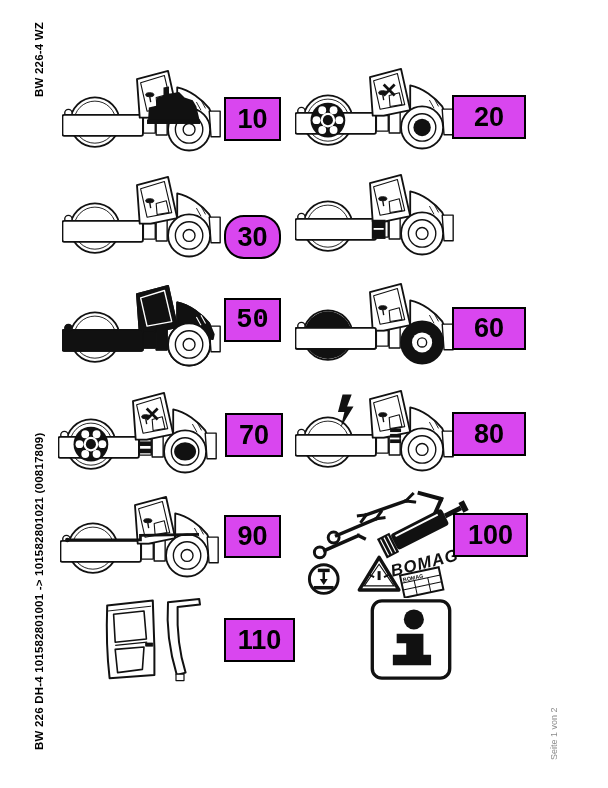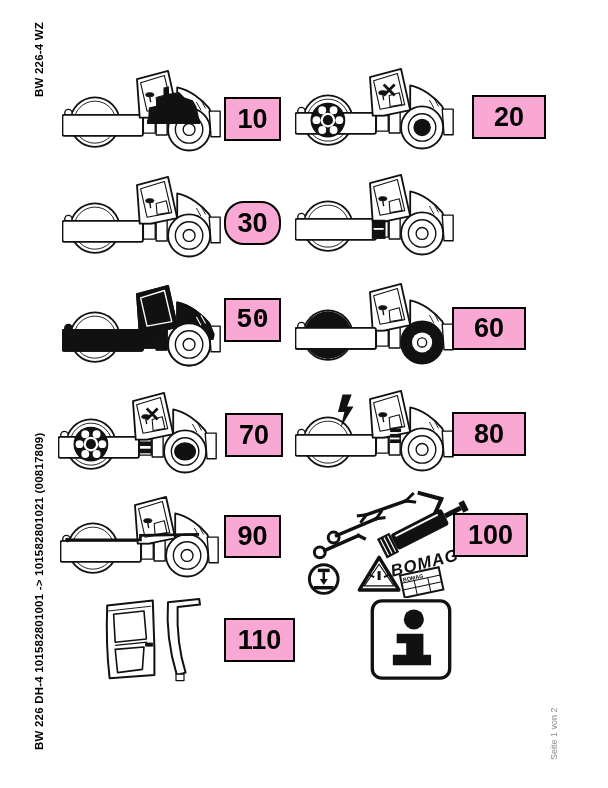--- a/index.html
+++ b/index.html
@@ -4,21 +4,21 @@
 <style>
   html,body{margin:0;padding:0;background:#fff;}
   .page{position:relative;width:608px;height:788px;background:#fff;overflow:hidden;
         font-family:"Liberation Sans",sans-serif;color:#000;}
   .vtext{position:absolute;transform-origin:0 0;transform:rotate(-90deg);
          white-space:nowrap;color:#000;}
   .vbold{font-weight:bold;font-size:11.5px;letter-spacing:.2px;}
   .pageno{font-size:9px;color:#8c8c8c;font-weight:normal;}
   .fig{position:absolute;}
   .fig svg{display:block;width:100%;height:100%;}
-  .numbox{position:absolute;border:2px solid #000;background:#f9a8d4;
+  .numbox{position:absolute;border:2px solid #000;background:#d946ef;
           display:flex;align-items:center;justify-content:center;
           font-weight:bold;font-size:27px;line-height:1;color:#000;}
   .hiddefs{position:absolute;width:0;height:0;overflow:hidden;}
 </style>
 </head>
 <body>
 
 <div class="page">
 
   <svg class="hiddefs" aria-hidden="true">
@@ -73,30 +73,30 @@
         <circle cx="23.5" cy="60" r="4.3" fill="#fff"></circle>
         <circle cx="29.8" cy="49.2" r="4.3" fill="#fff"></circle>
         <circle cx="42.2" cy="49.2" r="4.3" fill="#fff"></circle>
         <circle cx="36" cy="60" r="8" fill="#fff"></circle>
         <circle cx="36" cy="60" r="5.5" fill="#111"></circle>
         <circle cx="139" cy="68" r="9.5" fill="#111"></circle>
         <path d="M97,21 L109,33 M109,21 L97,33" stroke="#111" stroke-width="3" fill="none"></path>
       </g>
     </svg>
   </div>
-  <div class="numbox" style="left:472px;top:95px;width:70px;height:40px;align-items:center;">
+  <div class="numbox" style="left:452px;top:95px;width:70px;height:40px;align-items:center;">
     <span>20</span>
   </div>
 
   <div class="fig" style="left:62px;top:172px;width:160px;height:94px;">
     <svg viewBox="0 0 175 100">
       <use href="#sym-roller"></use>
     </svg>
   </div>
-  <div class="numbox" style="left:224px;top:201px;width:53px;height:40px;border-radius:20px;">
+  <div class="numbox" style="left:224px;top:215px;width:53px;height:40px;border-radius:20px;">
     <span>30</span>
   </div>
 
   <div class="fig" style="left:295px;top:170px;width:160px;height:94px;">
     <svg viewBox="0 0 175 100">
       <use href="#sym-roller"></use>
       <g>
         <rect x="84" y="53" width="15" height="21" fill="#111"></rect>
         <path d="M86,63 L97,63" stroke="#fff" stroke-width="2" fill="none"></path>
       </g>

